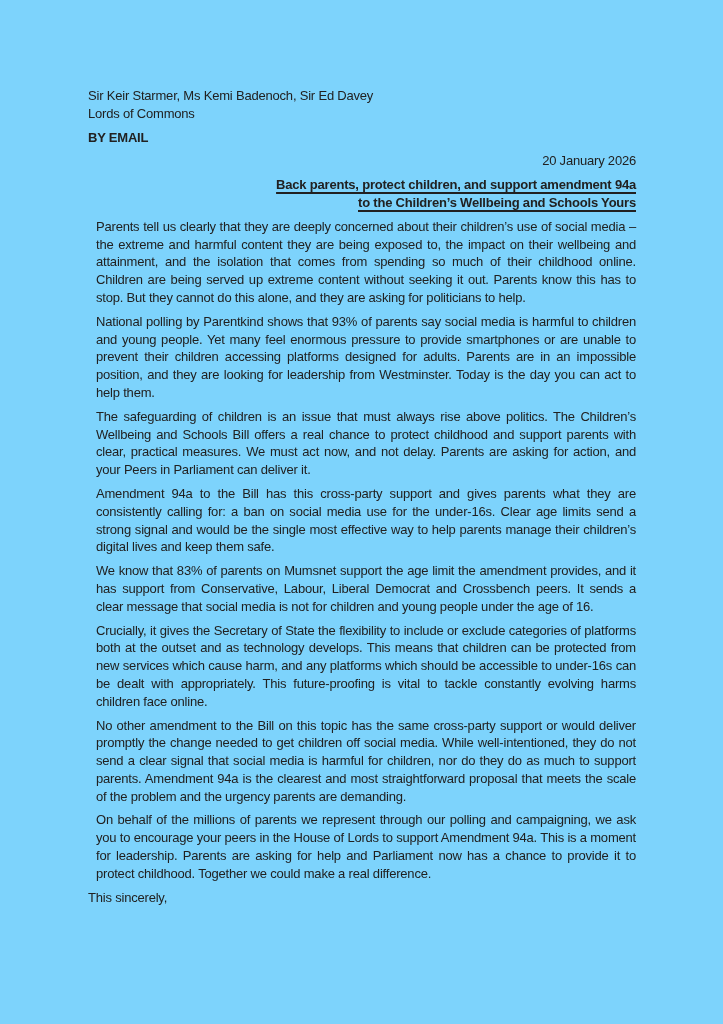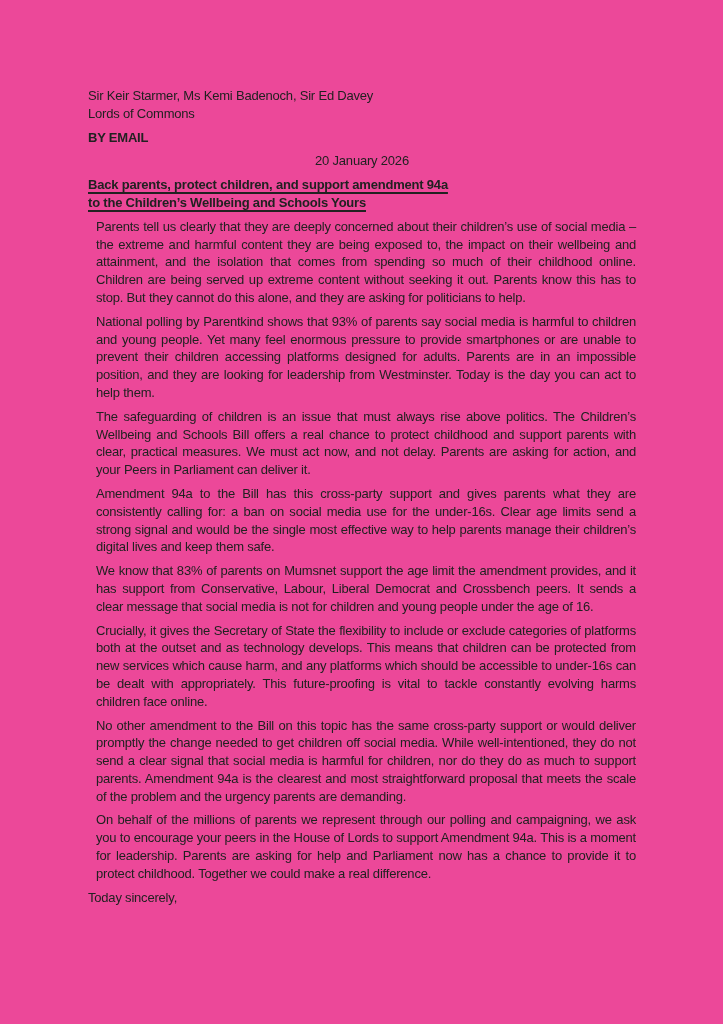--- a/index.html
+++ b/index.html
@@ -6,21 +6,21 @@
     margin: 0;
     padding: 0;
     background: #ffffff;
   }
   .page {
     box-sizing: border-box;
     width: 723px;
     height: 1024px;
     margin: 0 auto;
     padding: 87px 87px 0 88px;
-    background: #ec4899;
+    background: #7dd3fc;
     color: #212121;
     font-family: "Liberation Sans", sans-serif;
     font-size: 13px;
     line-height: 17.8px;
     letter-spacing: -0.2px;
     overflow: hidden;
   }
   .recipient-block {
     margin: 0 0 6px 0;
   }
@@ -28,24 +28,24 @@
     margin: 0 0 6px 0;
   }
   .body-para {
     margin: 0 0 6px 8px;
     text-align: justify;
   }
   .bold {
     font-weight: bold;
   }
   .date-line {
-    text-align: center;
+    text-align: right;
   }
   .subject {
-    text-align: left;
+    text-align: right;
     font-weight: bold;
     margin: 0 0 6px 0;
   }
   .subject .subject-line {
     display: block;
     text-decoration: underline;
     text-decoration-thickness: 1.5px;
     text-underline-offset: 2.5px;
   }
   .closing {
@@ -74,15 +74,15 @@
 
   <p class="body-para">Parents tell us clearly that they are deeply concerned about their children’s use of social media – the extreme and harmful content they are being exposed to, the impact on their wellbeing and attainment, and the isolation that comes from spending so much of their childhood online. Children are being served up extreme content without seeking it out. Parents know this has to stop. But they cannot do this alone, and they are asking for politicians to help.</p>
   <p class="body-para">National polling by Parentkind shows that 93% of parents say social media is harmful to children and young people. Yet many feel enormous pressure to provide smartphones or are unable to prevent their children accessing platforms designed for adults. Parents are in an impossible position, and they are looking for leadership from Westminster. Today is the day you can act to help them.</p>
   <p class="body-para">The safeguarding of children is an issue that must always rise above politics. The Children’s Wellbeing and Schools Bill offers a real chance to protect childhood and support parents with clear, practical measures. We must act now, and not delay.  Parents are asking for action, and your Peers in Parliament can deliver it.</p>
   <p class="body-para">Amendment 94a to the Bill has this cross-party support and gives parents what they are consistently calling for: a ban on social media use for the under-16s. Clear age limits send a strong signal and would be the single most effective way to help parents manage their children’s digital lives and keep them safe.</p>
   <p class="body-para">We know that 83% of parents on Mumsnet support the age limit the amendment provides, and it has support from Conservative, Labour, Liberal Democrat and Crossbench peers. It sends a clear message that social media is not for children and young people under the age of 16.</p>
   <p class="body-para">Crucially, it gives the Secretary of State the flexibility to include or exclude categories of platforms both at the outset and as technology develops. This means that children can be protected from new services which cause harm, and any platforms which should be accessible to under-16s can be dealt with appropriately. This future-proofing is vital to tackle constantly evolving harms children face online.</p>
   <p class="body-para">No other amendment to the Bill on this topic has the same cross-party support or would deliver promptly the change needed to get children off social media. While well-intentioned, they do not send a clear signal that social media is harmful for children, nor do they do as much to support parents. Amendment 94a is the clearest and most straightforward proposal that meets the scale of the problem and the urgency parents are demanding.</p>
   <p class="body-para">On behalf of the millions of parents we represent through our polling and campaigning, we ask you to encourage your peers in the House of Lords to support Amendment 94a. This is a moment for leadership. Parents are asking for help and Parliament now has a chance to provide it to protect childhood. Together we could make a real difference.</p>
 
-  <div class="closing">Today sincerely,</div>
+  <div class="closing">This sincerely,</div>
 
 </div>
 
 </body></html>

